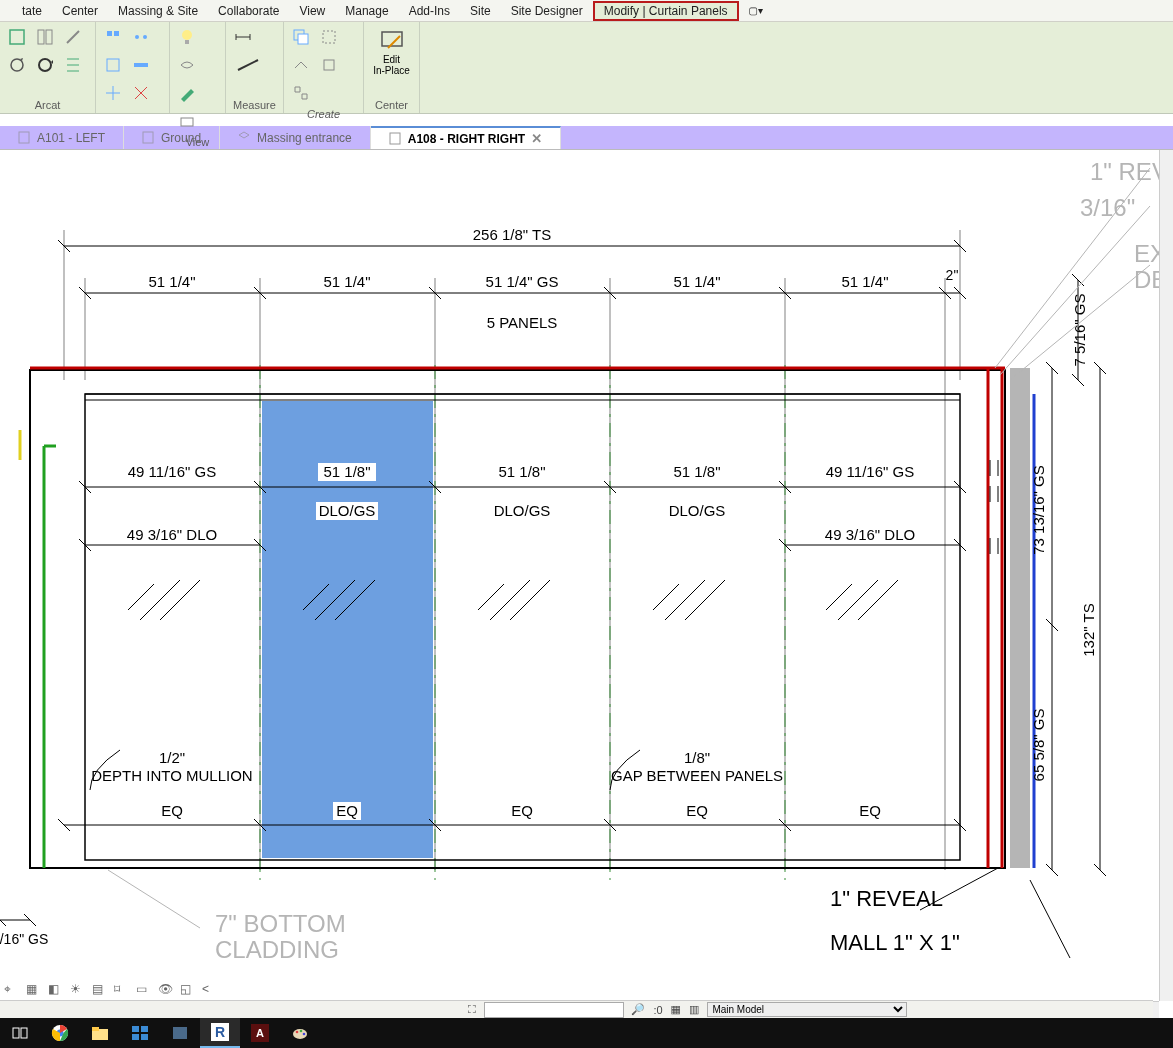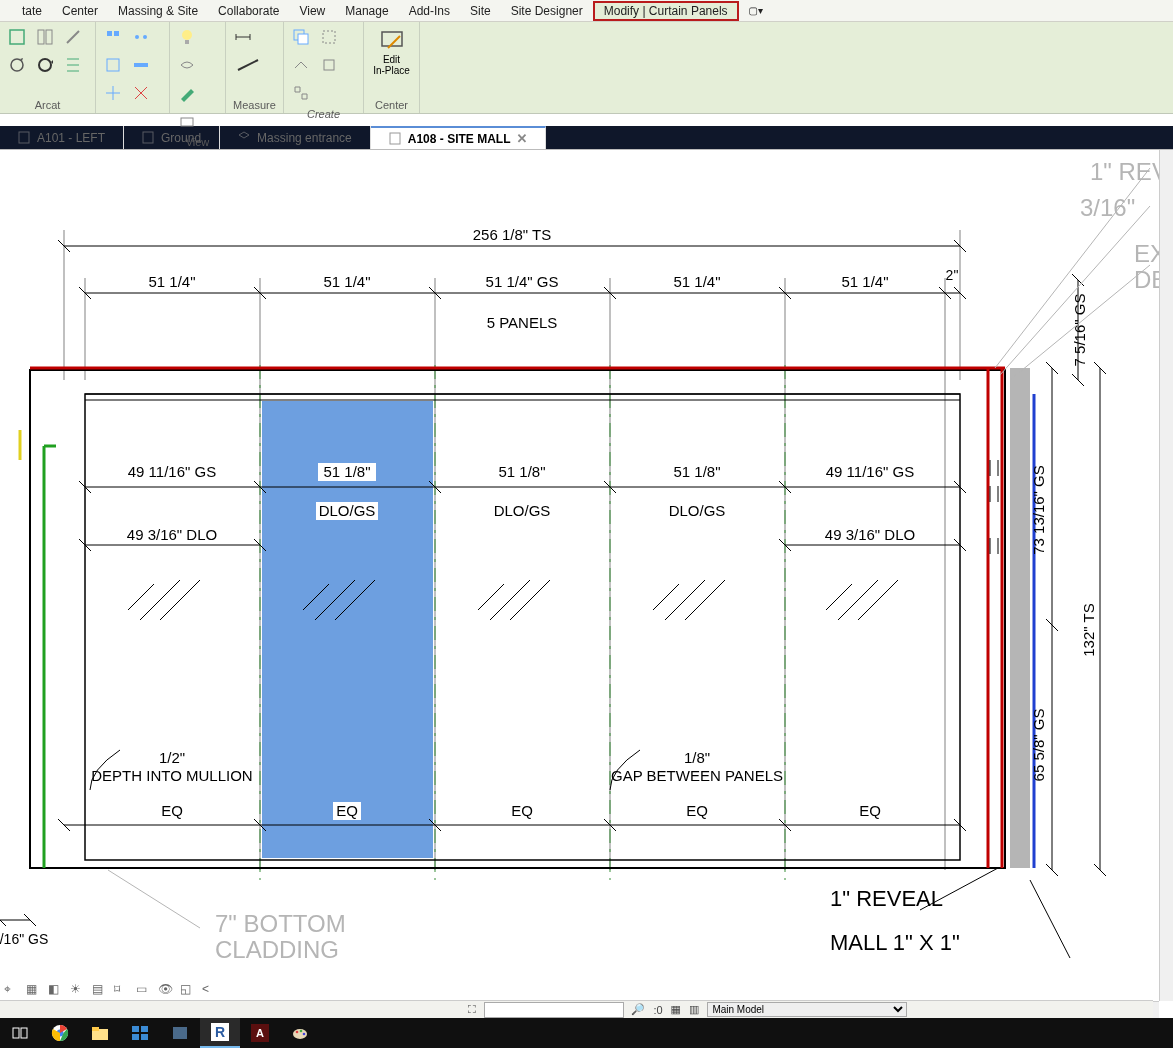--- a/index.html
+++ b/index.html
@@ -13,21 +13,21 @@
 
 .ribbon { display: flex; background: #e5eed8; height: 92px; border-bottom: 1px solid #c0c8b8; }
 .ribbon-group { border-right: 1px solid #c8d0c0; display: flex; flex-direction: column; padding: 2px 4px 0 4px; }
 .ribbon-group .tools { flex: 1; display: flex; flex-wrap: wrap; align-content: flex-start; gap: 2px; }
 .ribbon-group .label { font-size: 11px; color: #5a5a5a; text-align: center; padding: 2px 0; }
 .tool-btn { width: 26px; height: 26px; display: flex; align-items: center; justify-content: center; cursor: pointer; border-radius: 2px; }
 .tool-btn.big { width: 44px; height: 56px; flex-direction: column; font-size: 10px; gap: 2px; }
 .tool-icon { width: 18px; height: 18px; }
 
 
-.doc-tabs { display: flex; background: #0f172a; height: 24px; border-bottom: 1px solid #bbb; align-items: stretch; margin-top: 12px; }
+.doc-tabs { display: flex; background: #c4b5fd; height: 24px; border-bottom: 1px solid #bbb; align-items: stretch; margin-top: 12px; }
 .doc-tab { display: flex; align-items: center; padding: 0 18px; font-size: 12px; color: #666; border-right: 1px solid #ddd; cursor: pointer; gap: 6px; }
 .doc-tab.active { background: #fff; color: #000; font-weight: 600; border-top: 2px solid #5a8dd6; }
 .doc-tab .close { font-size: 13px; color: #888; cursor: pointer; }
 .tab-icon { width: 13px; height: 13px; opacity: 0.6; }
 
 
 .canvas { position: absolute; top: 150px; left: 0; right: 14px; bottom: 48px; background: #fff; overflow: hidden; }
 .drawing { position: absolute; inset: 0; }
 .dim-text { font-family: Arial, sans-serif; font-size: 15px; fill: #000; text-anchor: middle; }
 .dim-text.small { font-size: 14px; }
@@ -258,21 +258,21 @@
   <div class="doc-tab">
     <svg class="tab-icon">
         <path d="M6 1 l5 3 -5 3 -5 -3 z" fill="none" stroke="#888"></path>
       </svg>
     <span>Massing entrance</span>
   </div>
   <div class="doc-tab active">
     <svg class="tab-icon">
         <rect x="1" y="1" width="10" height="11" fill="none" stroke="#555"></rect>
       </svg>
-    <span>A108 - SITE MALL</span>
+    <span>A108 - RIGHT RIGHT</span>
     <span class="close">✕</span>
   </div>
 </div>
 
 <div class="canvas">
 <svg class="drawing" width="1159" height="850">
 
   <line class="dim-line" x1="64" y1="96" x2="960" y2="96"></line>
   <path class="tick" d="M58 90 l12 12 M954 90 l12 12"></path>
   <line class="ext-line" x1="64" y1="80" x2="64" y2="230"></line>

